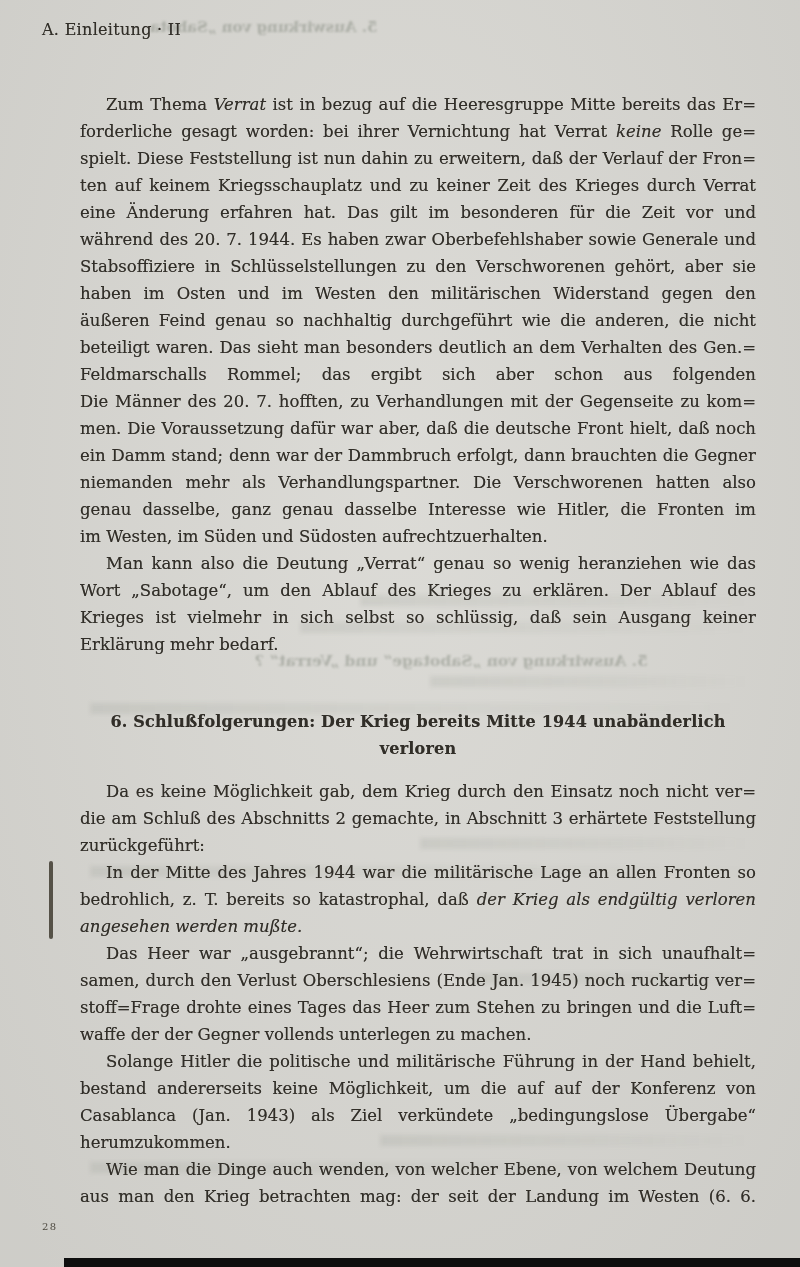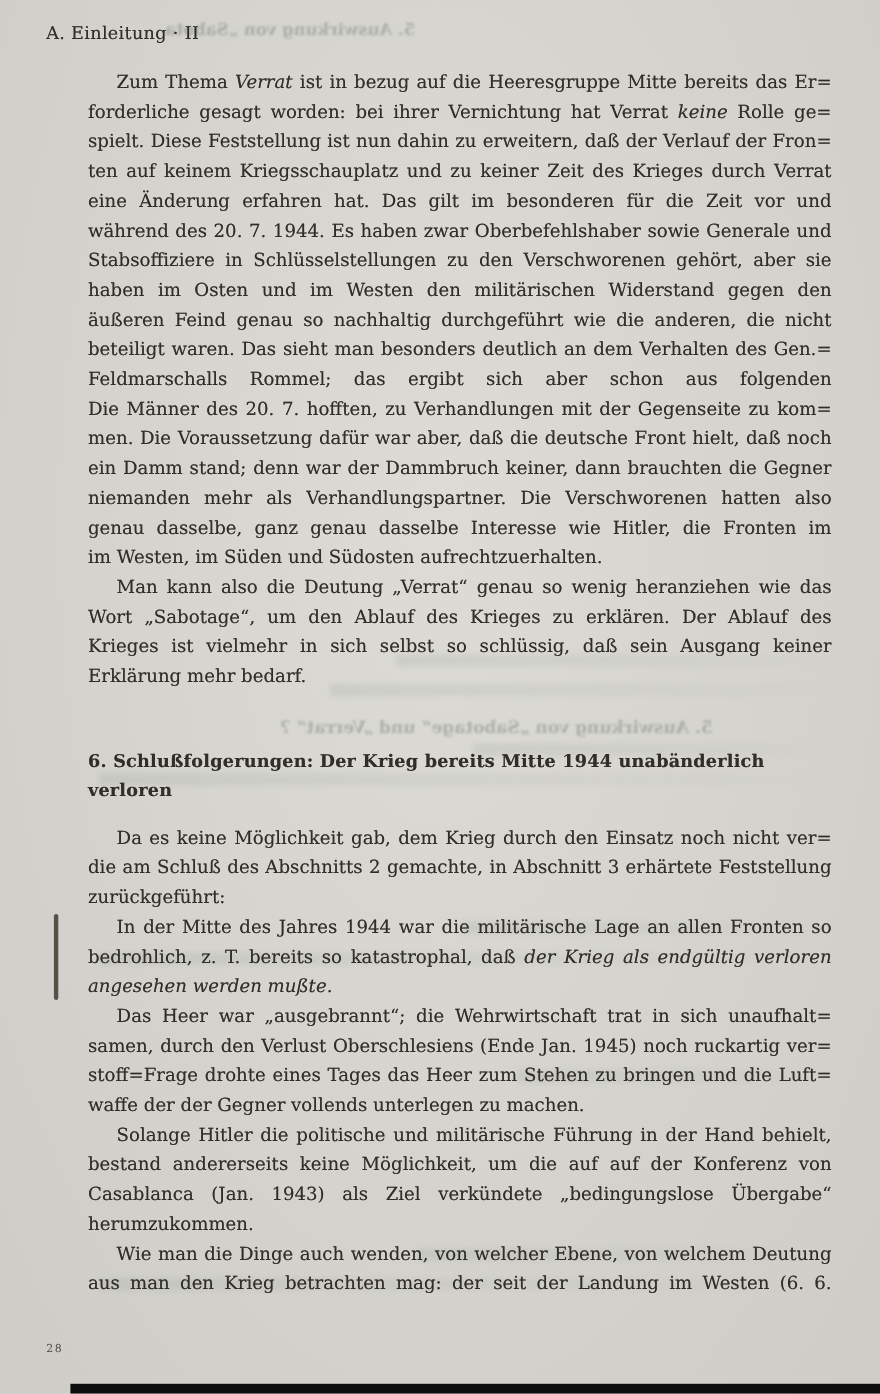--- a/index.html
+++ b/index.html
@@ -41,35 +41,35 @@
   .s9{top:1162px;left:90px;width:650px}
 
   
   .running-header{
     position:absolute;left:42px;top:20px;z-index:2;
     font-size:16px;letter-spacing:.3px;
     text-shadow:0 0 .5px rgba(49,46,40,.55);
   }
   .text-block{
     position:absolute;left:80px;top:0;width:676px;z-index:2;
-    padding-top:61px;
+    padding-top:91px;
     text-shadow:0 0 .5px rgba(49,46,40,.55);
   }
   .para{margin:0;}
   .para.has-bar{position:relative;}
   .line{
     font-size:16.5px;line-height:27px;height:27px;
     text-align:justify;text-align-last:justify;
     overflow:hidden;
   }
   .line.first{text-indent:26px;}
   .line.last{text-align-last:left;}
   .line .it{font-style:italic;}
   .heading{
-    font-weight:bold;
+    font-weight:bold;text-align:center;
     font-size:16px;line-height:27px;
     margin:50px 0 16px 0;letter-spacing:.2px;
   }
   .margin-bar{
     position:absolute;left:-31px;top:2px;width:4px;height:78px;
     background:#474239;border-radius:2px;opacity:.9;
   }
   .page-number{
     position:absolute;left:42px;top:1221px;z-index:2;
     font-size:10px;color:#4c483f;letter-spacing:1.5px;
@@ -108,21 +108,21 @@
         <div class="line"><span>ten auf keinem Kriegsschauplatz und zu keiner Zeit des Krieges durch Verrat</span></div>
         <div class="line"><span>eine Änderung erfahren hat. Das gilt im besonderen für die Zeit vor und</span></div>
         <div class="line"><span>während des 20. 7. 1944. Es haben zwar Oberbefehlshaber sowie Generale und</span></div>
         <div class="line"><span>Stabsoffiziere in Schlüsselstellungen zu den Verschworenen gehört, aber sie</span></div>
         <div class="line"><span>haben im Osten und im Westen den militärischen Widerstand gegen den</span></div>
         <div class="line"><span>äußeren Feind genau so nachhaltig durchgeführt wie die anderen, die nicht</span></div>
         <div class="line"><span>beteiligt waren. Das sieht man besonders deutlich an dem Verhalten des Gen.=</span></div>
         <div class="line"><span>Feldmarschalls Rommel; das ergibt sich aber schon aus folgenden Überlegungen:</span></div>
         <div class="line"><span>Die Männer des 20. 7. hofften, zu Verhandlungen mit der Gegenseite zu kom=</span></div>
         <div class="line"><span>men. Die Voraussetzung dafür war aber, daß die deutsche Front hielt, daß noch</span></div>
-        <div class="line"><span>ein Damm stand; denn war der Dammbruch keiner, dann brauchten die Gegner</span></div>
+        <div class="line"><span>ein Damm stand; denn war der Dammbruch erfolgt, dann brauchten die Gegner</span></div>
         <div class="line"><span>niemanden mehr als Verhandlungspartner. Die Verschworenen hatten also</span></div>
         <div class="line"><span>genau dasselbe, ganz genau dasselbe Interesse wie Hitler, die Fronten im Osten,</span></div>
         <div class="line last"><span>im Westen, im Süden und Südosten aufrechtzuerhalten.</span></div>
       </div>
       <div class="para">
         <div class="line first"><span>Man kann also die Deutung „Verrat“ genau so wenig heranziehen wie das</span></div>
         <div class="line"><span>Wort „Sabotage“, um den Ablauf des Krieges zu erklären. Der Ablauf des</span></div>
         <div class="line"><span>Krieges ist vielmehr in sich selbst so schlüssig, daß sein Ausgang keiner anderen</span></div>
         <div class="line last"><span>Erklärung mehr bedarf.</span></div>
       </div>

